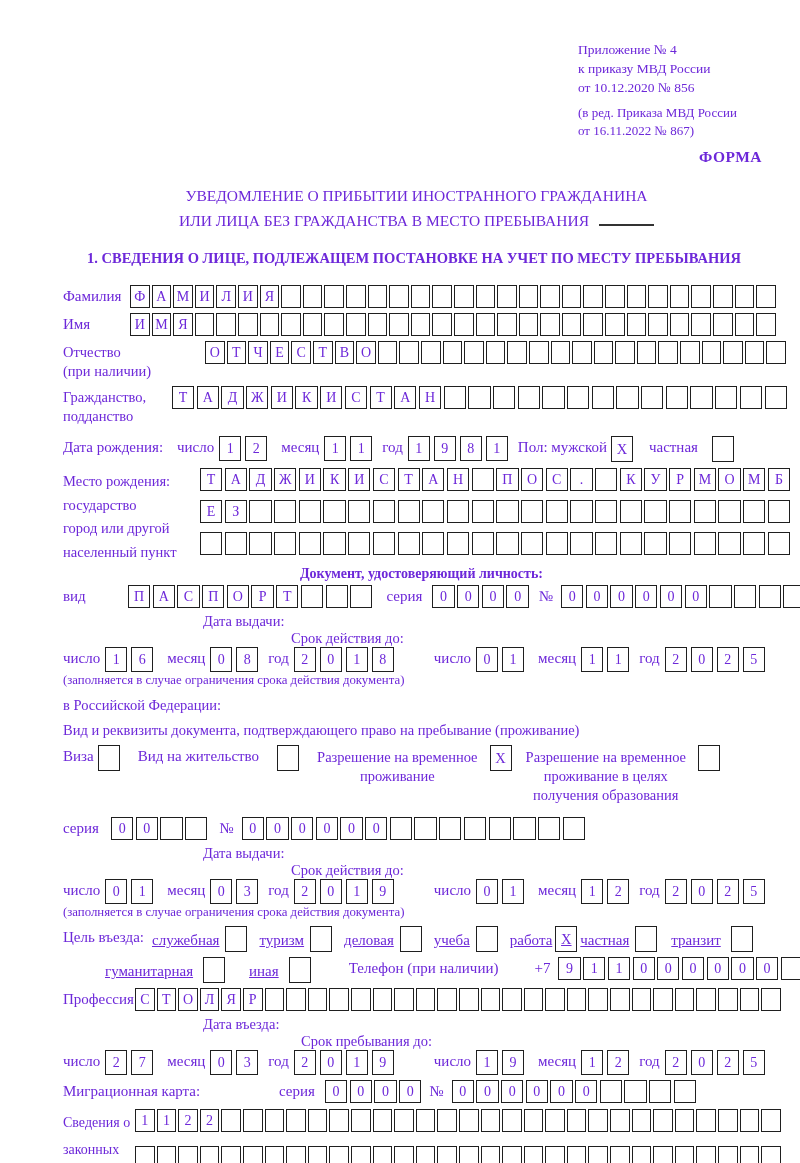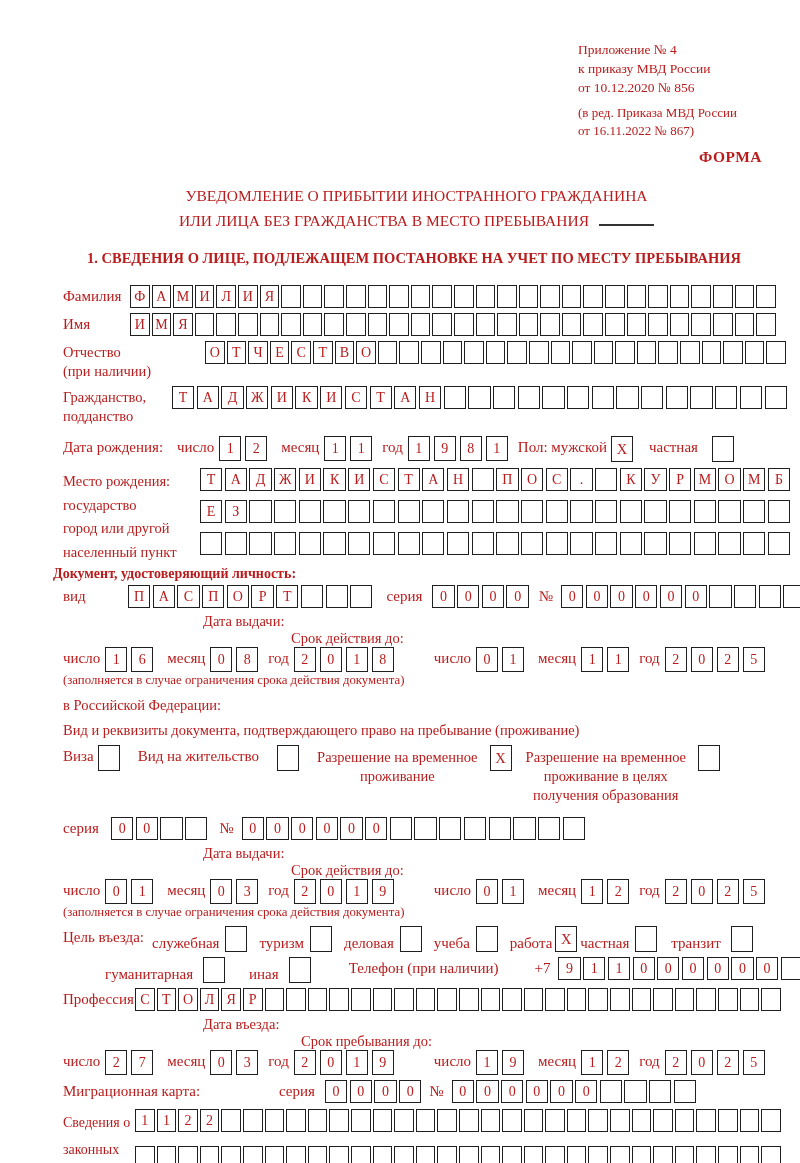--- a/index.html
+++ b/index.html
@@ -1,18 +1,18 @@
 <!DOCTYPE html>
 <html><head>
 <meta charset="utf-8">
 <style>
   * { margin:0; padding:0; box-sizing:border-box; }
   html,body { background:#ffffff; }
   .page {
-    width:800px; height:1163px; background:#ffffff; color:#b91c1c;
+    width:800px; height:1163px; background:#ffffff; color:#6d28d9;
     font-family:"Liberation Serif", serif; position:relative; overflow:hidden;
   }
   
   .annex { position:absolute; left:578px; top:40px; font-size:13.5px; line-height:19px; }
   .annex-note { margin-top:7px; font-size:13px; line-height:18px; }
   .forma { position:absolute; right:38px; top:148px; font-weight:bold; font-size:15.5px; letter-spacing:.5px; }
 
   .inner { padding:183px 10px 0 63px; }
 
   .title { text-align:center; font-weight:normal; font-size:15.5px; line-height:25px; margin-left:-20px; }
@@ -33,30 +33,30 @@
 
   .checkbox {
     width:22px; height:26px; border:1.6px solid #1f1f1f; background:#fff; flex:none;
     display:inline-flex; align-items:center; justify-content:center; font-size:14.5px;
   }
 
   .g8{margin-left:8px} .g10{margin-left:10px} .g12{margin-left:12px} .g14{margin-left:14px}
   .g16{margin-left:16px} .g18{margin-left:18px} .g24{margin-left:24px} .g40{margin-left:40px}
 
   .bp-rows { display:flex; flex-direction:column; gap:9px; }
-  .doc-head { font-weight:bold; font-size:14px; margin:2px 0 3px -10px; }
+  .doc-head { text-align:center; font-weight:bold; font-size:14px; margin:2px 0 3px -10px; }
 
   .dhead { display:flex; font-size:14.5px; margin-top:4px;flex-direction:column; }
   .dh1 { margin-left:140px; } .dh2 { margin-left:228px; }
   .note { font-size:12.8px; text-align:left; padding-right:14px; margin-top:1px; margin-bottom:4px; }
 
   .intro { font-size:14.5px; line-height:25px; margin-top:5px; }
   .permits { margin-top:2px; margin-bottom:12px; }
   .plabel { font-size:14.5px; line-height:19px; text-align:center; padding-top:3px; }
-  .pair { display:inline-flex; align-items:flex-end; flex:none; }
+  .pair { display:inline-flex; align-items:center; flex:none;text-decoration:underline; }
   .pair .checkbox { margin-left:6px; }
 
   .lr-label { width:72px; font-size:14px; line-height:27px; flex:none; white-space:nowrap; }
   .lr-rows { display:flex; flex-direction:column; gap:14px; }
 </style>
 </head>
 <body>
 
 <div class="page">
 

